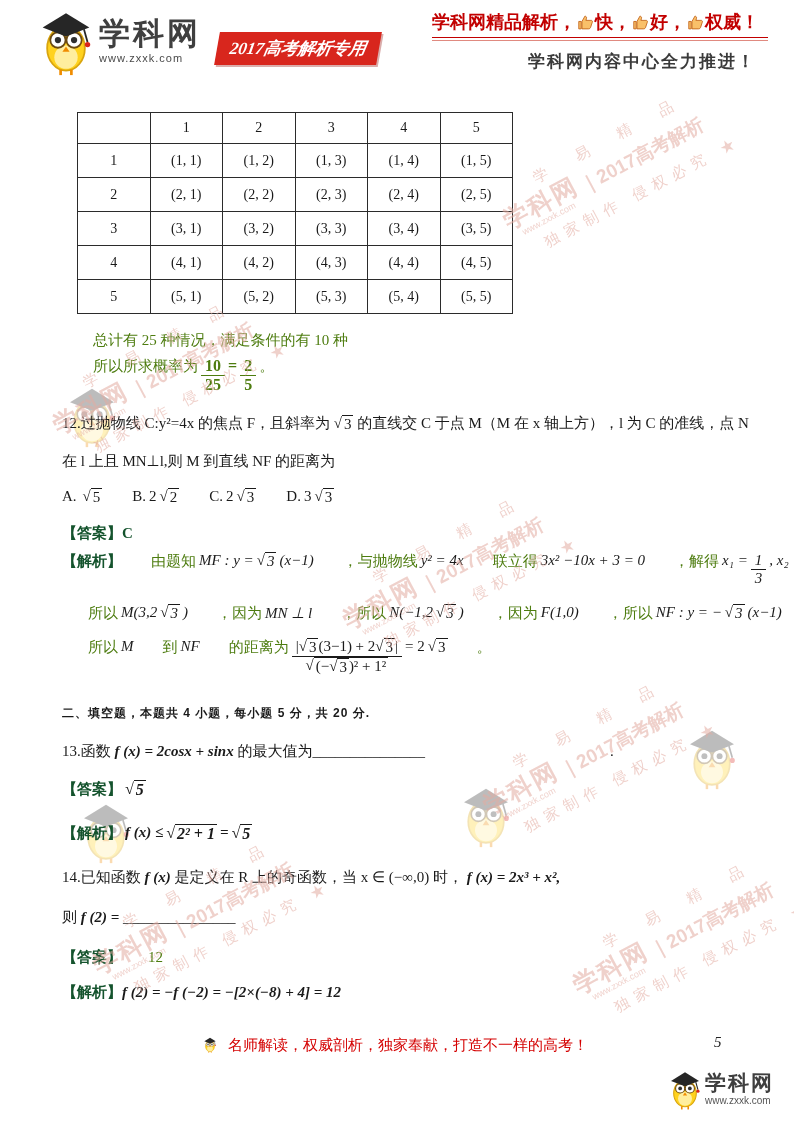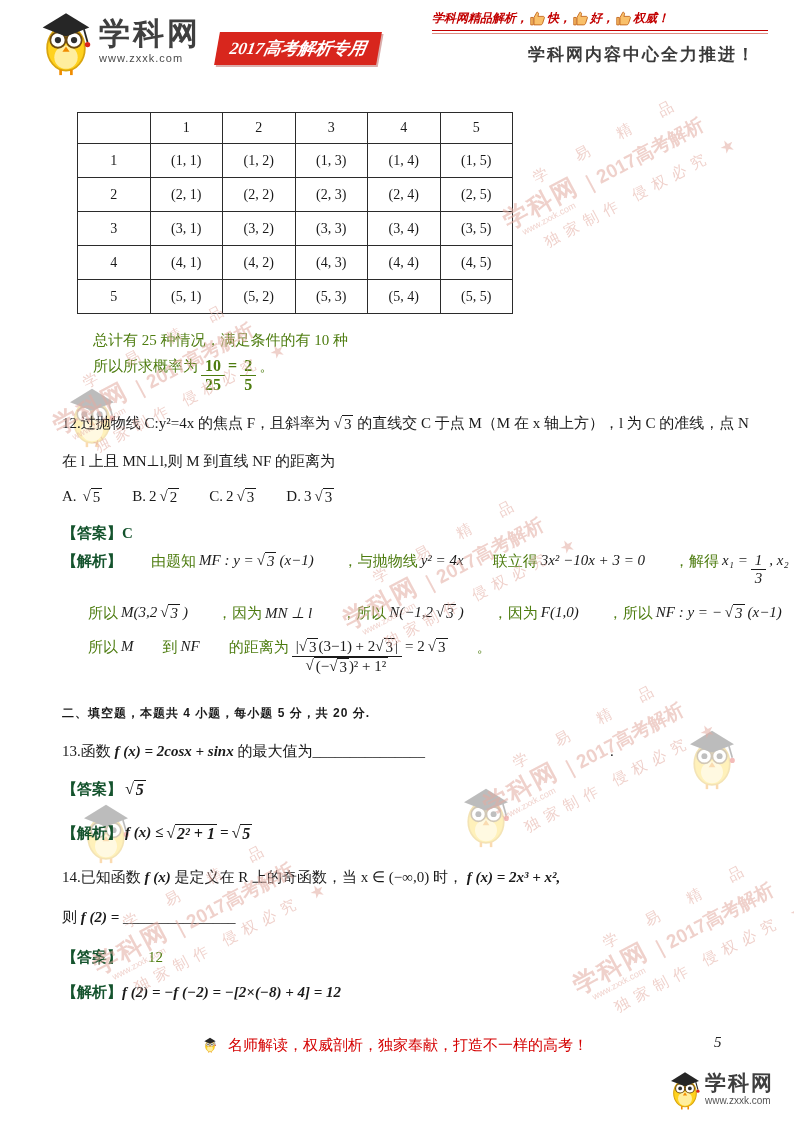--- a/index.html
+++ b/index.html
@@ -11,22 +11,22 @@
   .owl-lg{width:56px;height:70px;}
   .logo-text{margin-left:5px;margin-top:12px;}
   .logo-name{font-family:"Liberation Sans",sans-serif;font-weight:bold;font-size:31px;
              color:#3f3f3f;letter-spacing:3px;line-height:1;}
   .logo-url{font-family:"Liberation Sans",sans-serif;font-size:11px;color:#4a4a4a;
             letter-spacing:1px;margin-top:3px;}
   .badge{margin-left:16px;margin-top:26px;background:#d8261d;color:#fff;
          transform:skewX(-10deg);padding:5px 13px;font-weight:bold;font-style:italic;
          font-size:17px;box-shadow:2px 2px 0 rgba(150,20,15,.35);white-space:nowrap;}
   #slogan{left:432px;top:10px;width:336px;}
-  .slogan-main{color:#c20000;font-weight:bold;font-style:italic;font-size:12px;
-               display:flex;align-items:flex-start;white-space:nowrap;}
+  .slogan-main{color:#c20000;font-weight:bold;font-size:18px;
+               display:flex;align-items:center;white-space:nowrap;}
   .thumb{width:17px;height:17px;margin:0 1px;}
   .slogan-rule{margin-top:3px;border-top:1.5px solid #c20000;border-bottom:1px solid #e08a80;height:2px;}
   .slogan-sub{margin-top:9px;text-align:right;padding-right:12px;font-size:17px;color:#3a3a3a;
               font-family:"Liberation Sans",sans-serif;font-weight:bold;letter-spacing:2px;}
   
   #pairs-table{position:absolute;left:77px;top:112px;border-collapse:collapse;table-layout:fixed;
                width:436px;font-size:14px;background:rgba(255,255,255,.0);}
   #pairs-table th,#pairs-table td{border:1px solid #2b2b2b;text-align:center;font-weight:normal;
                padding:0;height:33px;}
   #pairs-table thead th{height:30px;}

